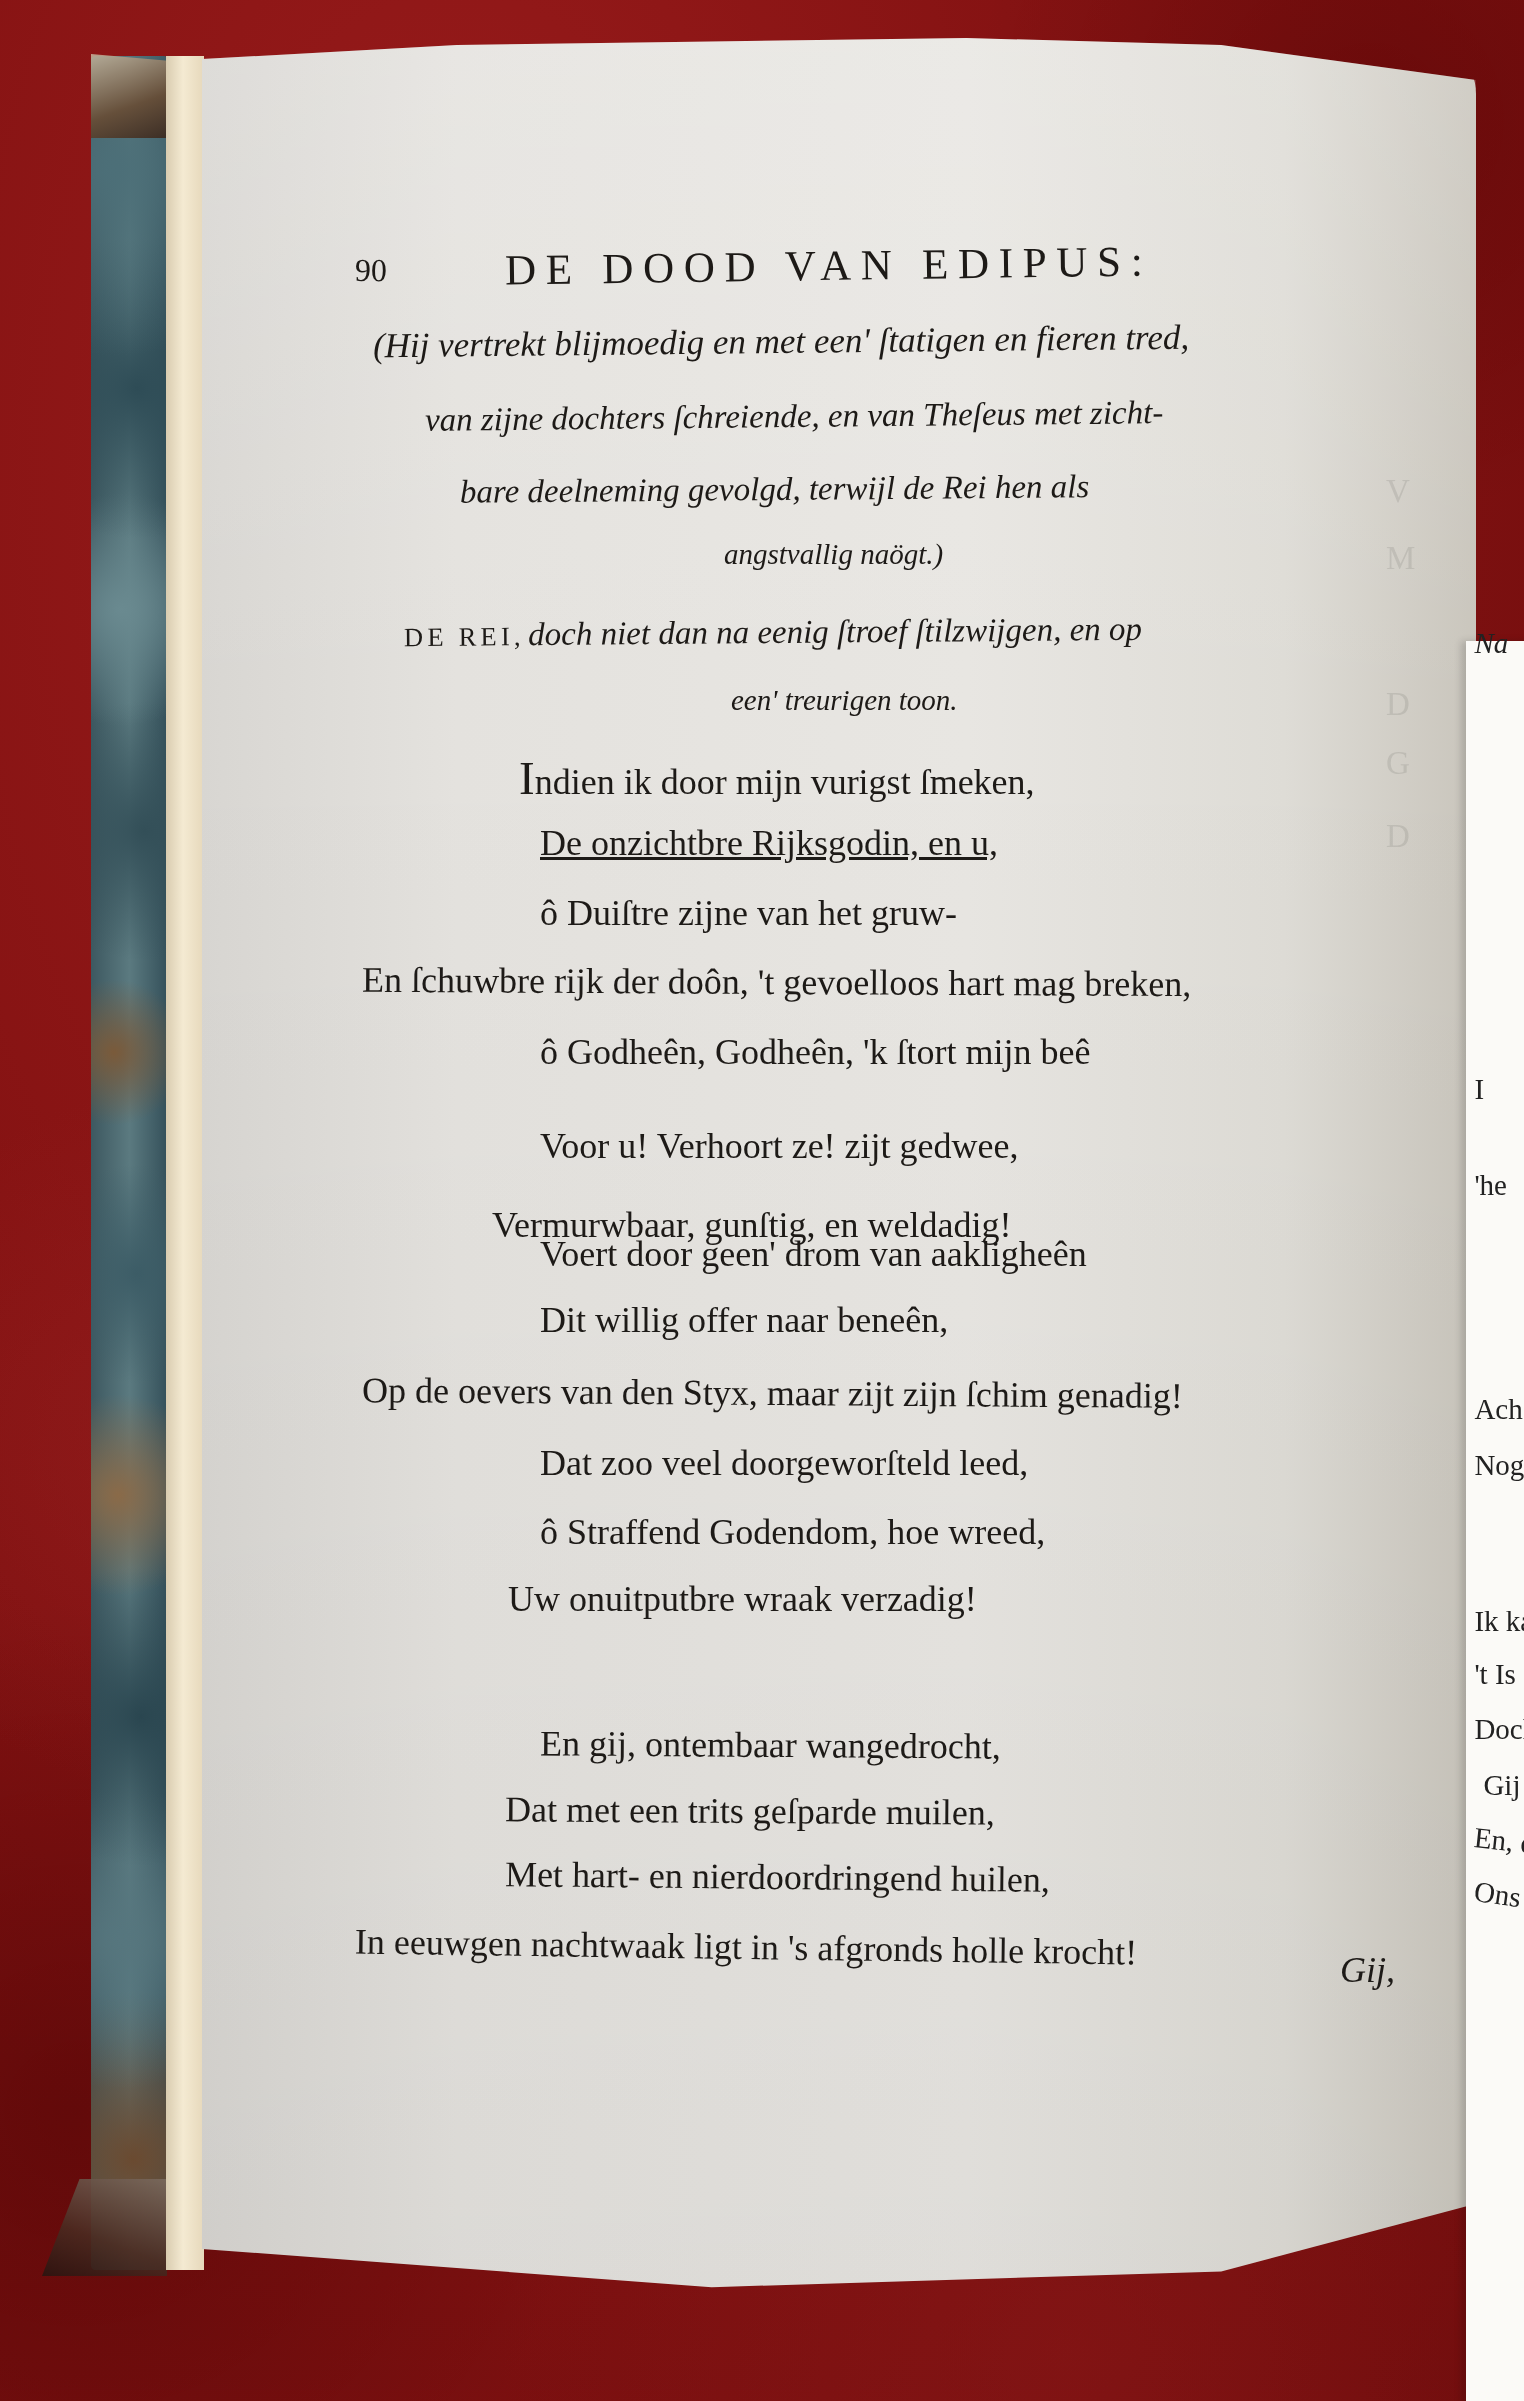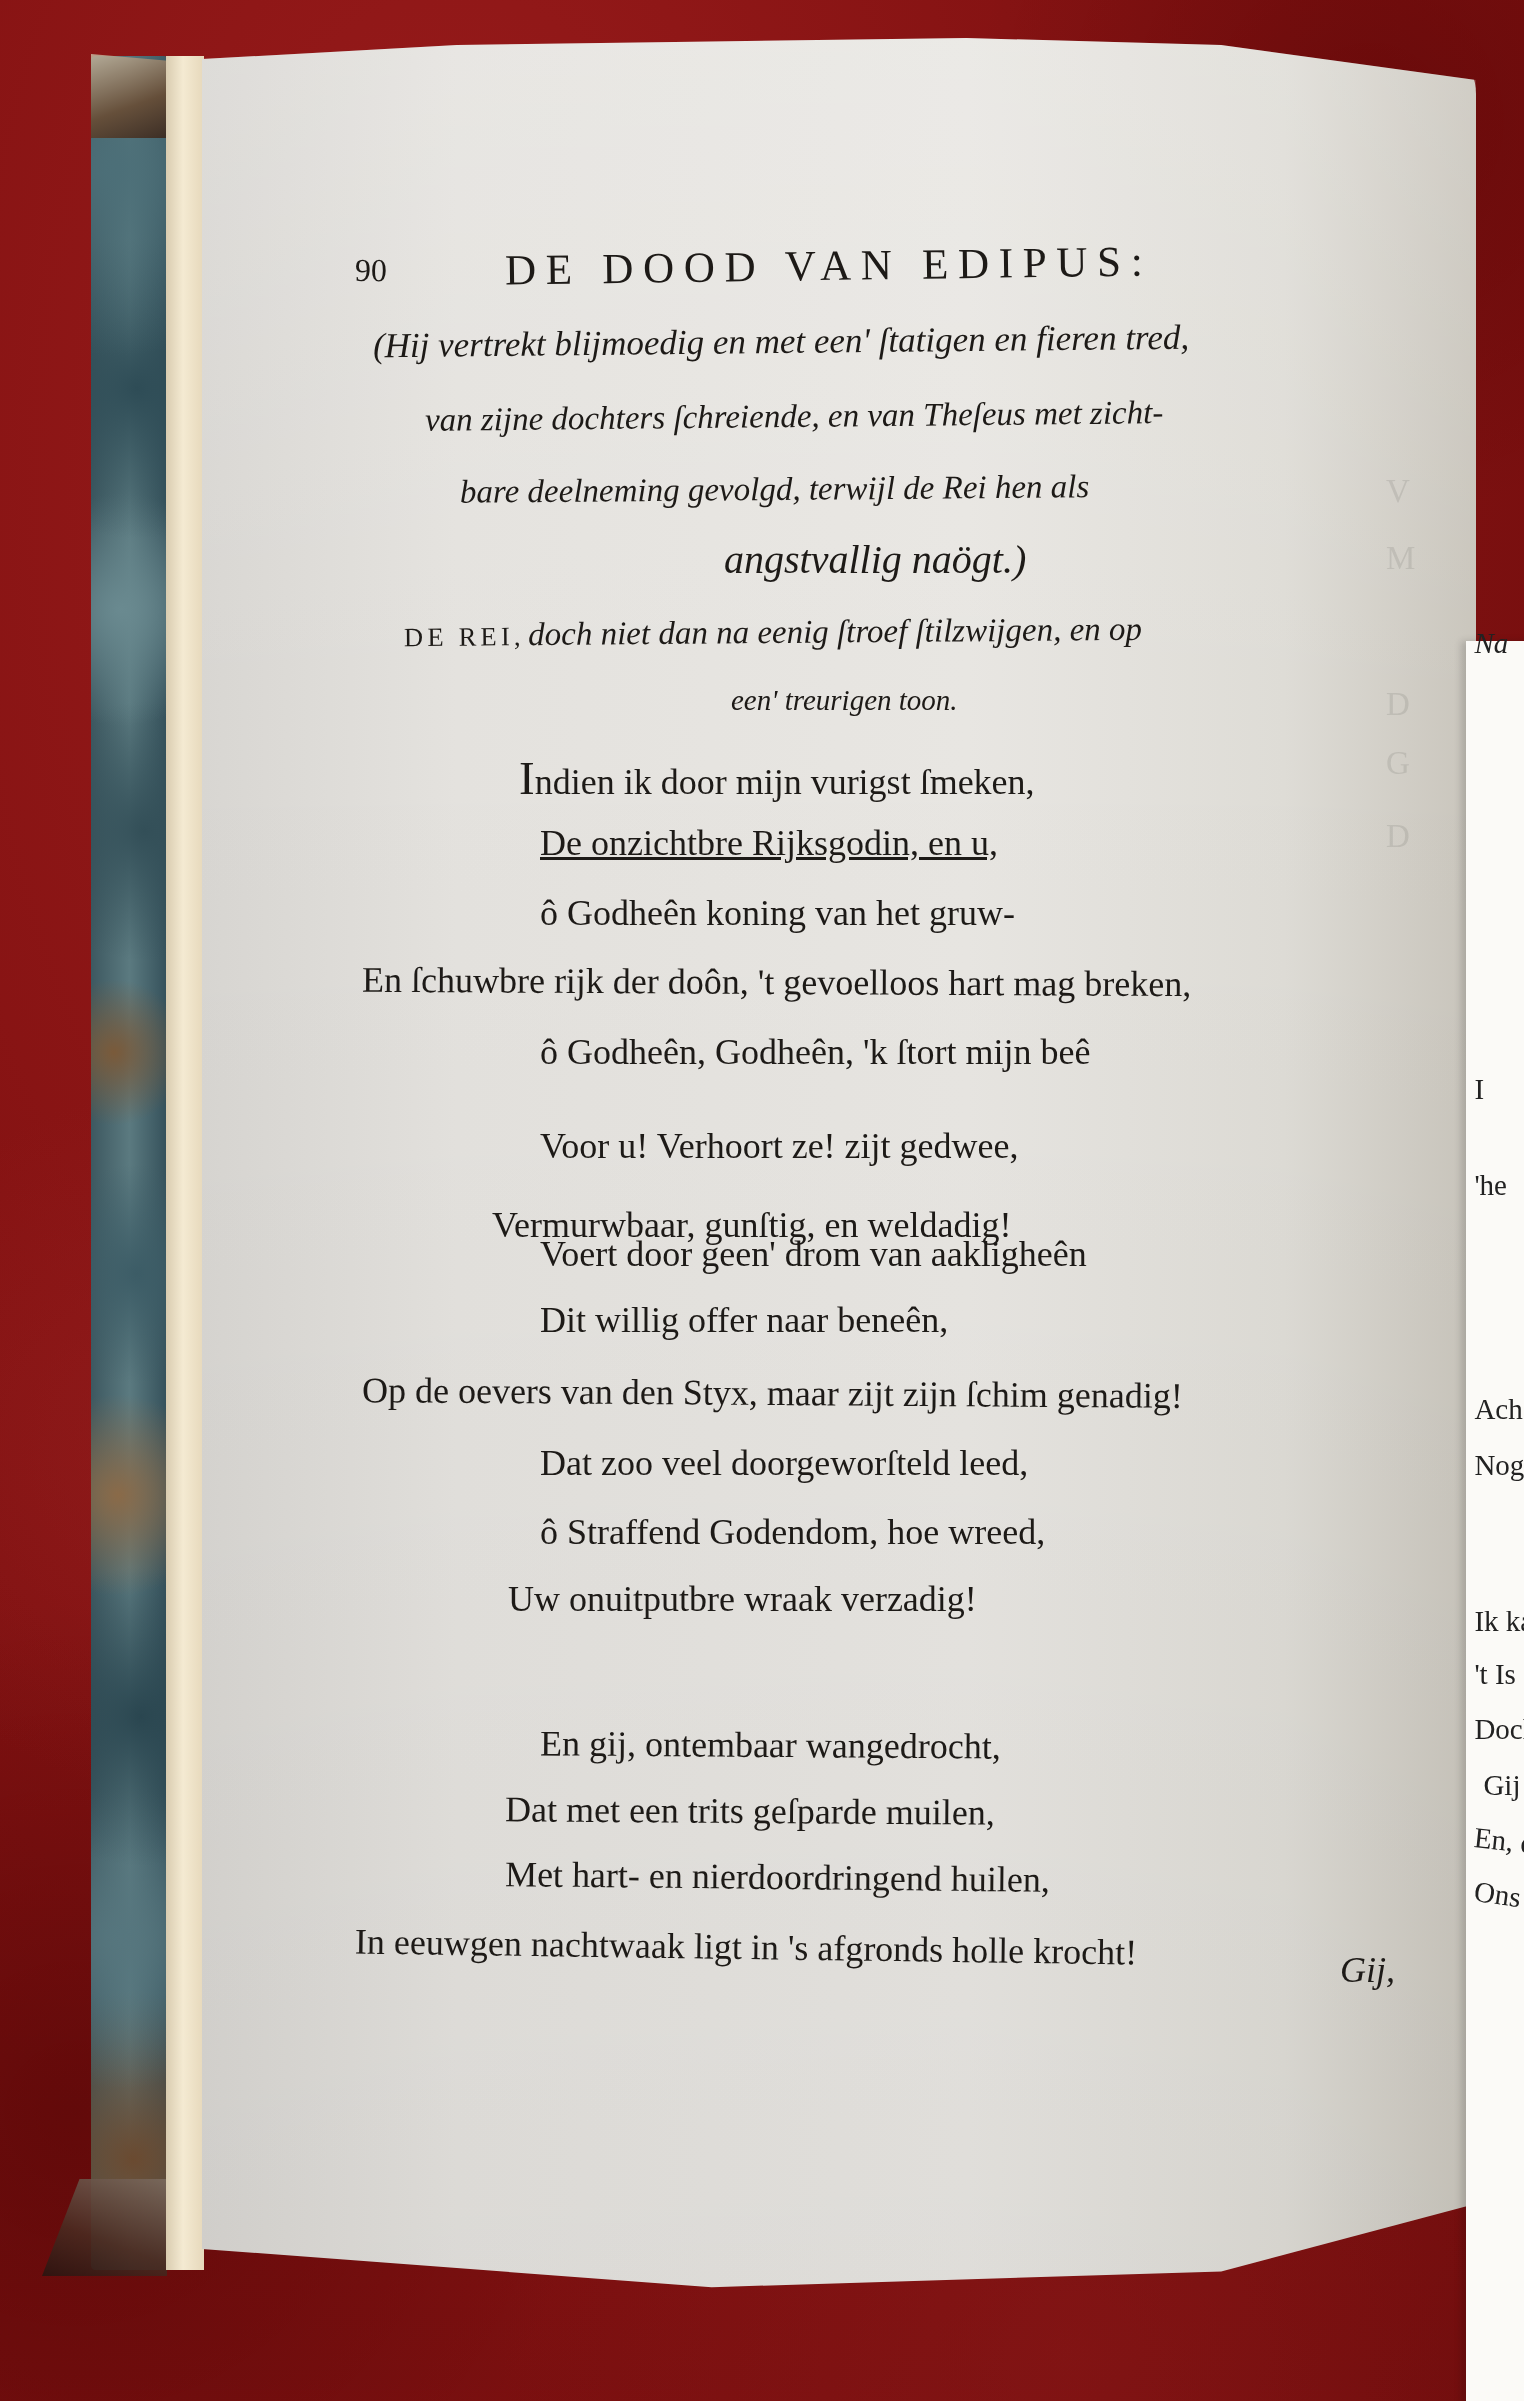--- a/index.html
+++ b/index.html
@@ -84,31 +84,31 @@
 <div class="bleed" style="left:1386px; top:686px;">D</div>
 <div class="bleed" style="left:1386px; top:745px;">G</div>
 <div class="bleed" style="left:1386px; top:818px;">D</div>
 
 <div class="line page-number" style="left:355px; top:254px; transform:rotate(1deg);">90</div>
 <div class="line header-title" style="left:505px; top:244px; transform:rotate(-0.8deg);">DE DOOD VAN EDIPUS:</div>
 
 <div class="line italic" style="left:373px; top:324px; font-size:35px; transform:rotate(-0.6deg);">(Hij vertrekt blijmoedig en met een' ſtatigen en fieren tred,</div>
 <div class="line italic" style="left:425px; top:400px; font-size:33px; transform:rotate(-0.6deg);">van zijne dochters ſchreiende, en van Theſeus met zicht-</div>
 <div class="line italic" style="left:460px; top:473px; font-size:33px; transform:rotate(-0.5deg);">bare deelneming gevolgd, terwijl de Rei hen als</div>
-<div class="line italic" style="left:724px; top:540px; font-size:40px;">angstvallig naögt.)</div>
+<div class="line italic" style="left:724px; top:540px; font-size:29px;">angstvallig naögt.)</div>
 
 <div class="line" style="left:404px; top:616px; transform:rotate(-0.5deg);">
   <span class="smallcaps">DE REI,</span>
   <span class="italic" style="font-size:33px;">doch niet dan na eenig ſtroef ſtilzwijgen, en op</span>
 </div>
 <div class="line italic" style="left:731px; top:686px; font-size:29px;">een' treurigen toon.</div>
 
 <div class="line roman" style="left:519px; top:755px;"><span class="dropcap">I</span><span>ndien ik door mijn vurigst ſmeken,</span></div>
 <div class="line roman" style="left:540px; top:825px;text-decoration:underline;">De onzichtbre Rijksgodin, en u,</div>
-<div class="line roman" style="left:540px; top:895px;">ô Godheên koning van het gruw-</div>
+<div class="line roman" style="left:540px; top:895px;">ô Duiſtre zijne van het gruw-</div>
 <div class="line roman" style="left:362px; top:964px; transform:rotate(0.3deg);">En ſchuwbre rijk der doôn, 't gevoelloos hart mag breken,</div>
 <div class="line roman" style="left:540px; top:1034px;">ô Godheên, Godheên, 'k ſtort mijn beê</div>
 <div class="line roman" style="left:540px; top:1100px;margin-top:28px;">Voor u! Verhoort ze! zijt gedwee,</div>
 <div class="line roman" style="left:492px; top:1170px;margin-top:37px;">Vermurwbaar, gunſtig, en weldadig!</div>
 <div class="line roman" style="left:540px; top:1236px;">Voert door geen' drom van aakligheên</div>
 <div class="line roman" style="left:540px; top:1302px;font-family:Liberation Serif, serif;">Dit willig offer naar beneên,</div>
 <div class="line roman" style="left:362px; top:1375px; transform:rotate(0.4deg);">Op de oevers van den Styx, maar zijt zijn ſchim genadig!</div>
 <div class="line roman" style="left:540px; top:1445px;">Dat zoo veel doorgeworſteld leed,</div>
 <div class="line roman" style="left:540px; top:1514px;">ô Straffend Godendom, hoe wreed,</div>
 <div class="line roman" style="left:508px; top:1581px;">Uw onuitputbre wraak verzadig!</div>

